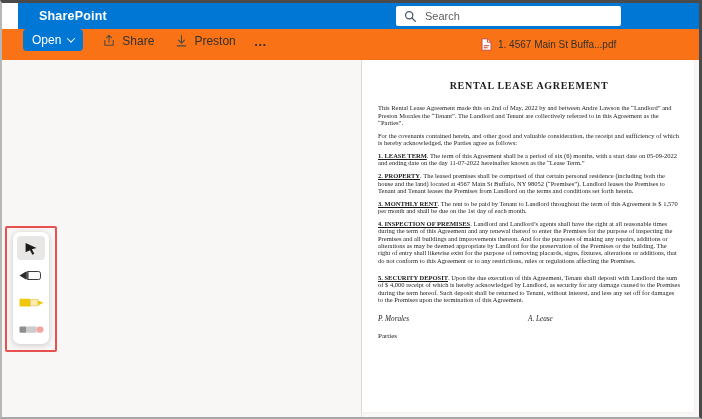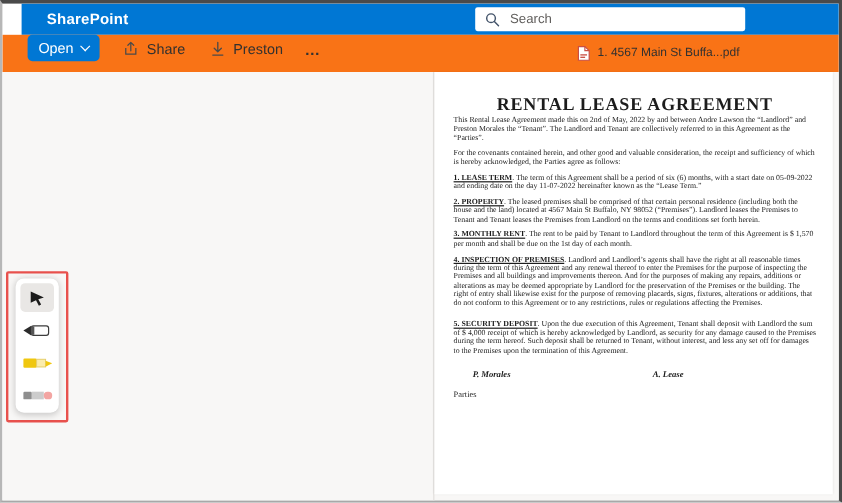--- a/index.html
+++ b/index.html
@@ -78,28 +78,28 @@
   }
   .tool.selected{ background:#e9e7e5; }
 
   
   .page{
     position:absolute; left:360px; top:0; width:332px; bottom:5px; background:#fff;
     padding:20px 14px 0 16px; overflow:hidden;
     font-family:"Liberation Serif", serif; color:#1c1c1c;
     font-size:6.5px; line-height:1.13; box-shadow:0 0 2px rgba(0,0,0,.08);
   }
-  .doc-title{ text-align:center; font-weight:bold; font-size:15px; letter-spacing:.7px; }
+  .doc-title{ text-align:center; font-weight:bold; font-size:10px; letter-spacing:.7px; margin-bottom:13px; }
   .page p{ margin-bottom:5.5px; }
   .sh{ font-weight:bold; text-decoration:underline; }
   .sec5{ margin-top:10px; }
   .sig-grid{
     margin-top:12px; display:grid; grid-template-columns:150px auto; row-gap:10px; font-size:7px;
   }
-  .sig-name{ font-style:italic; font-weight:bold; font-size:7.2px;margin-left:16px; }
+  .sig-name{ font-style:italic; font-weight:normal; font-size:7.2px; }
 </style>
 </head>
 <body>
 
 <div class="frame">
 
   <div class="suite-header">
     <span class="brand">SharePoint</span>
     <div class="searchbox">
       <svg width="13" height="13" viewBox="0 0 14 14">

